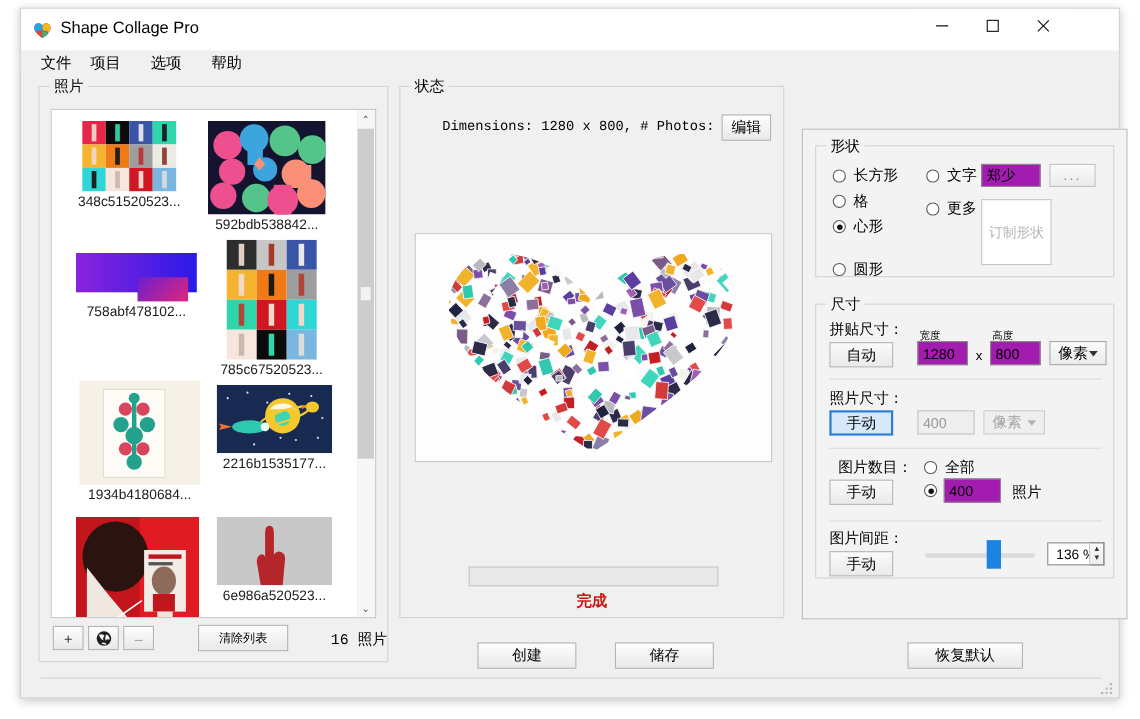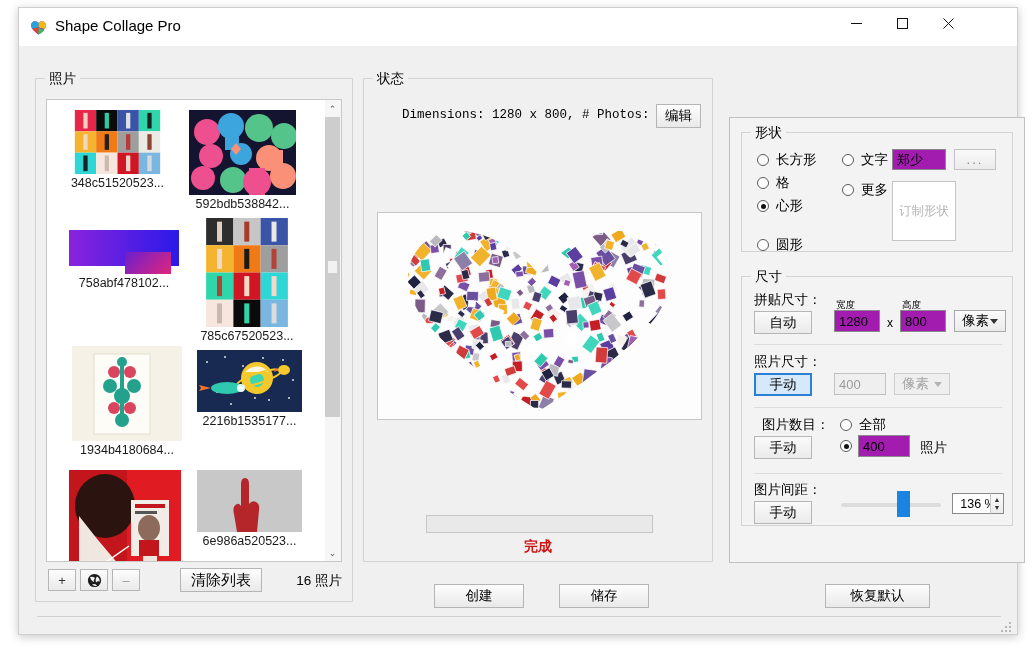--- a/index.html
+++ b/index.html
@@ -131,24 +131,24 @@
     position: absolute;
     background: linear-gradient(#fdfdfd,#e9e9e9);
     border: 1px solid #b5b5b5;
     display:flex; align-items:center; justify-content:center;
     font-size: 13px; color:#333;
   }
   #btn-add    { left: 12px;  top: 490px; width: 28px; height: 22px; }
   #btn-globe  { left: 44px;  top: 490px; width: 28px; height: 22px; }
   #btn-remove { left: 76px;  top: 490px; width: 28px; height: 22px; color:#9a9a9a;}
   #btn-clear  { left: 144px; top: 489px; width: 82px; height: 24px;
-                font-size: 15px; color:#000; }
+                font-size: 11px; color:#000; }
   #photo-count {
-    position: absolute; right: 10px; top: 493px;
-    font-size: 13.5px; color:#000; white-space:nowrap;
+    position: absolute; right: 0; top: 493px;
+    font-size: 13.5px; color:#000; white-space:nowrap;font-family:Liberation Mono, monospace;
   }
 
   
   #status-group { left: 344px; top: 70px; width: 350px; height: 484px; }
   #dims-text {
     position: absolute; left: 38px; top: 29px;
     font-family: "Liberation Mono", monospace;
     font-size: 12.5px; color: #000; white-space: nowrap;
   }
   #btn-edit {
@@ -356,20 +356,26 @@
         </svg>
     </div>
     <div class="wbtn" id="btn-close">
       <svg width="13" height="13" viewBox="0 0 13 13">
           <line x1="1.5" y1="1.5" x2="11.5" y2="11.5" stroke="#111" stroke-width="1"></line>
           <line x1="11.5" y1="1.5" x2="1.5" y2="11.5" stroke="#111" stroke-width="1"></line>
         </svg>
     </div>
   </div>
 
+  <div id="menubar">
+    <div class="menu-item" style="left:13px">文件</div>
+    <div class="menu-item" style="left:58px">项目</div>
+    <div class="menu-item" style="left:113px">选项</div>
+    <div class="menu-item" style="left:168px">帮助</div>
+  </div>
 
   <div class="groupbox" id="photos-group">
     <div class="group-title">照片</div>
 
     <div id="photo-list">
 
       <div class="thumb-wrap" style="left:12px; top:10px; width:117px;">
         <svg class="thumb-img" width="117" height="64" viewBox="0 0 12 9">
           <rect x="0" y="0" width="3" height="3" fill="#e8264a"></rect>
             <rect x="3" y="0" width="3" height="3" fill="#0b0b0b"></rect>

